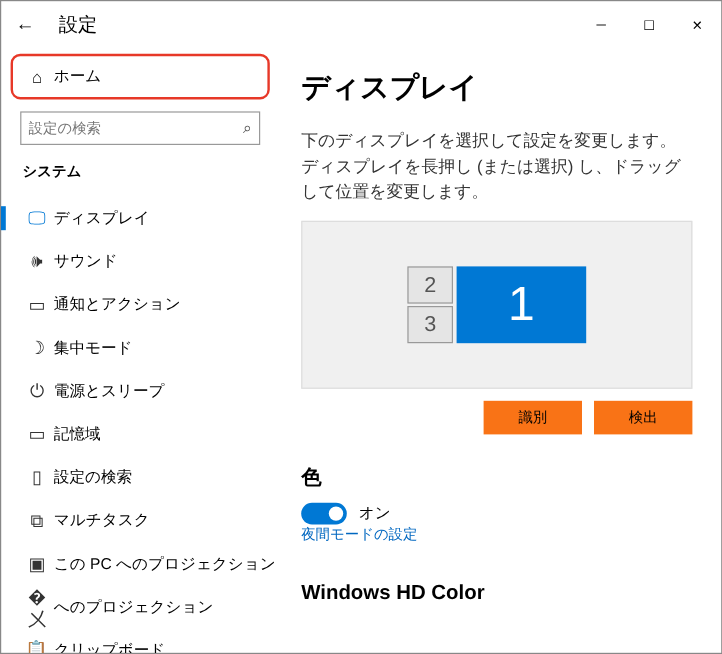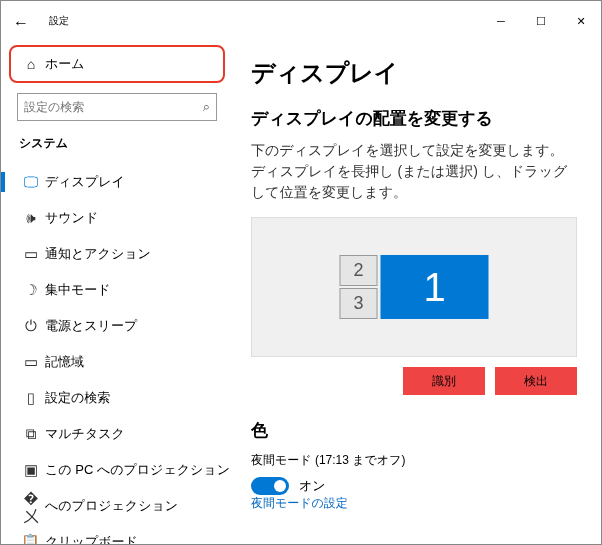--- a/index.html
+++ b/index.html
@@ -2,21 +2,21 @@
 <html><head>
 <meta charset="utf-8">
 <style>
 * { margin: 0; padding: 0; box-sizing: border-box; font-family: "Yu Gothic UI", "Segoe UI", sans-serif; }
 body { background: #fff; width: 602px; height: 545px; overflow: hidden; font-size: 13px; color: #000; }
 
 .window { width: 602px; height: 545px; border: 1px solid #888; display: flex; flex-direction: column; }
 
 .titlebar { display: flex; align-items: center; height: 40px; }
 .titlebar .back { width: 40px; text-align: center; font-size: 16px; cursor: pointer; }
-.titlebar .title { flex: 1; font-size: 10px; padding-left: 8px; }
+.titlebar .title { flex: 1; font-size: 16px; padding-left: 8px; }
 .titlebar .controls { display: flex; }
 .titlebar .controls div { width: 40px; height: 32px; display: flex; align-items: center; justify-content: center; font-size: 11px; cursor: pointer; }
 
 .body { display: flex; flex: 1; overflow: hidden; }
 .sidebar { width: 240px; padding: 0 8px 0 0; overflow-y: auto; }
 
 .home-box { margin: 4px 8px 10px 8px; border: 2.5px solid #e73828; border-radius: 8px; padding: 8px 6px; display: flex; align-items: center; cursor: pointer; }
 .home-box .icon { width: 28px; text-align: center; font-size: 14px; }
 .home-box .label { font-size: 13px; }
 
@@ -37,21 +37,21 @@
 .content .desc { font-size: 14px; color: #333; line-height: 1.5; margin-bottom: 14px; }
 
 .arrangement { background: #f0f0f0; border: 1px solid #ddd; height: 140px; position: relative; margin-bottom: 10px; }
 .monitors { position: absolute; left: 50%; top: 50%; transform: translate(-50%, -50%); display: flex; }
 .small-col { display: flex; flex-direction: column; }
 .small-mon { width: 38px; height: 31px; background: #e5e5e5; border: 1px solid #999; display: flex; align-items: center; justify-content: center; font-size: 18px; color: #555; cursor: pointer; }
 .small-mon + .small-mon { margin-top: 2px; }
 .big-mon { width: 108px; height: 64px; background: #0078d4; color: #fff; display: flex; align-items: center; justify-content: center; font-size: 40px; font-weight: 300; margin-left: 3px; cursor: pointer; }
 
 .btnrow { display: flex; justify-content: flex-end; gap: 10px; margin-bottom: 24px; }
-.gbtn { background: #ef4444; border: none; width: 82px; height: 28px; font-size: 12px; cursor: pointer; }
+.gbtn { background: #f97316; border: none; width: 82px; height: 28px; font-size: 12px; cursor: pointer; }
 
 .toggle-row { display: flex; align-items: center; gap: 10px; }
 .toggle { width: 38px; height: 18px; background: #0078d4; border-radius: 10px; position: relative; cursor: pointer; }
 .toggle::after { content: ""; position: absolute; width: 12px; height: 12px; background: #fff; border-radius: 50%; right: 3px; top: 3px; }
 .link { color: #0067c0; font-size: 12px; cursor: pointer; margin-bottom: 22px; display: inline-block; }
 .sublabel { font-size: 12px; margin-bottom: 8px; }
 </style>
 </head>
 <body>
 
@@ -125,40 +125,38 @@
       </div>
       <div class="item">
         <span class="icon">📋</span>
         <span>クリップボード</span>
       </div>
     </div>
 
     <div class="content">
       <h1>ディスプレイ</h1>
 
-      <h2>ディスプレイの配置を変更する</h2>
       <div class="desc">下のディスプレイを選択して設定を変更します。ディスプレイを長押し (または選択) し、ドラッグして位置を変更します。</div>
 
       <div class="arrangement">
         <div class="monitors">
           <div class="small-col">
             <div class="small-mon">2</div>
             <div class="small-mon">3</div>
           </div>
           <div class="big-mon">1</div>
         </div>
       </div>
 
       <div class="btnrow">
         <button class="gbtn">識別</button>
         <button class="gbtn">検出</button>
       </div>
 
       <h2>色</h2>
-      <div class="sublabel">夜間モード (17:13 までオフ)</div>
       <div class="toggle-row">
         <div class="toggle"></div>
         <span>オン</span>
       </div>
       <span class="link">夜間モードの設定</span>
 
       <h2>Windows HD Color</h2>
     </div>
 
   </div>

